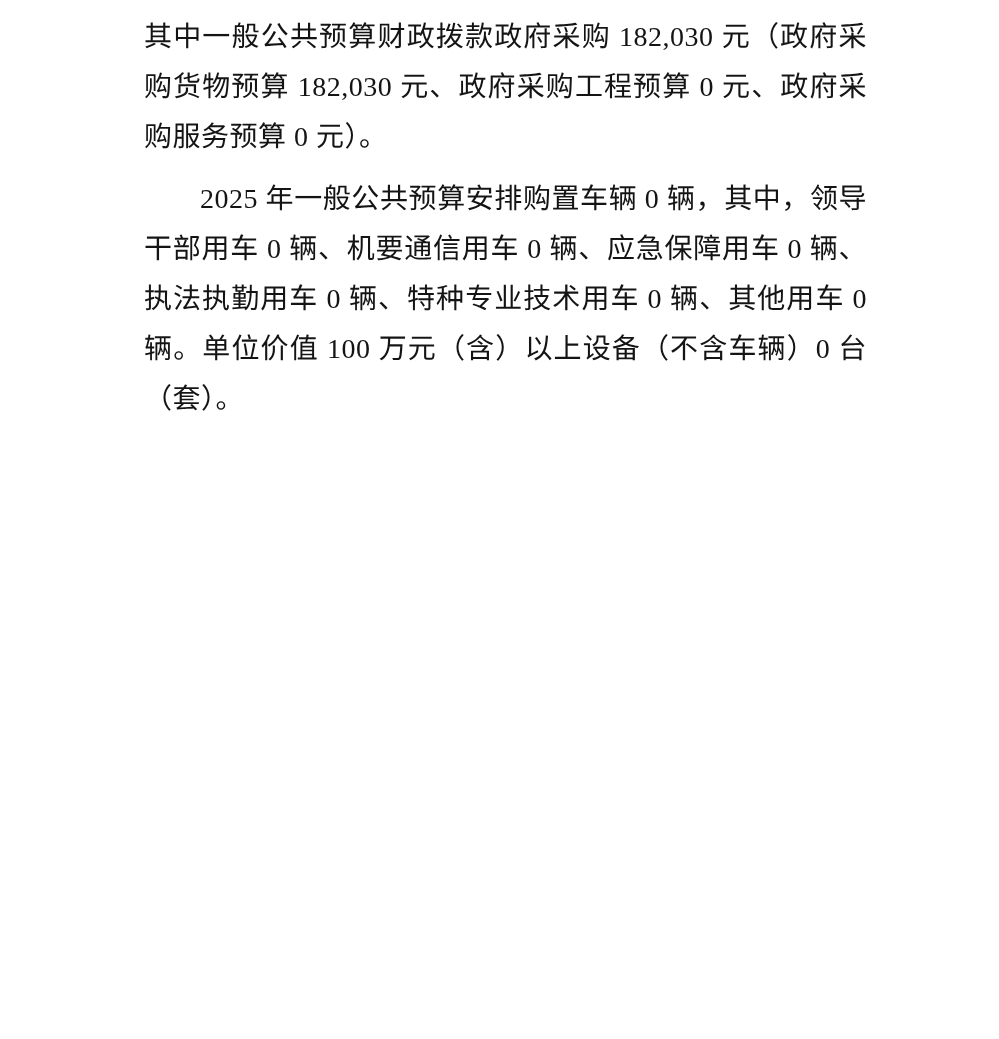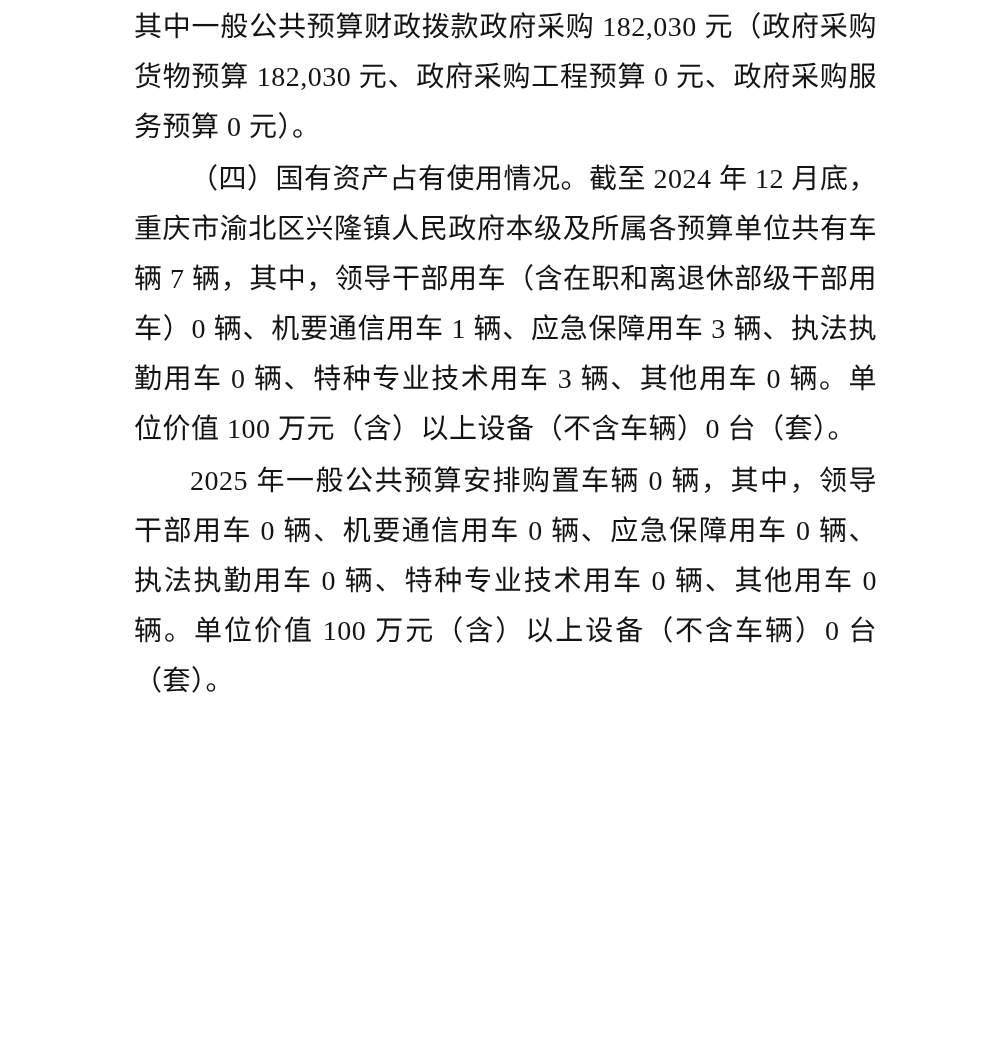--- a/index.html
+++ b/index.html
@@ -14,36 +14,35 @@
     font-family: "Liberation Serif", "DejaVu Serif", serif;
   }
   .page {
     box-sizing: border-box;
     width: 999px;
     height: 1039px;
     padding: 0 120px 0 132px;
     background: #ffffff;
   }
   .para {
-    margin: 2px;
+    margin: 12px;
     font-size: 28px;
     line-height: 50px;
     color: #141414;
     text-align: justify;
     text-justify: inter-character;
     letter-spacing: 0.5px;
     font-family: "Liberation Serif", "DejaVu Serif", serif;
   }
   .para.indent {
     text-indent: 2em;
   }
 </style>
 </head>
 <body style="background: rgb(255, 255, 255);">
 
 <div class="page">
   <div id="doc-body">
       <p class="para">其中一般公共预算财政拨款政府采购 182,030 元（政府采购货物预算 182,030 元、政府采购工程预算 0 元、政府采购服务预算 0 元）。</p>
-      <p class="para indent">（四）国有资产占有使用情况。截至 2024 年 12 月底，重庆市渝北区兴隆镇人民政府本级及所属各预算单位共有车辆 7 辆，其中，领导干部用车（含在职和离退休部级干部用车）0 辆、机要通信用车 1 辆、应急保障用车 3 辆、执法执勤用车 0 辆、特种专业技术用车 3 辆、其他用车 0 辆。单位价值 100 万元（含）以上设备（不含车辆）0 台（套）。</p>
       <p class="para indent">2025 年一般公共预算安排购置车辆 0 辆，其中，领导干部用车 0 辆、机要通信用车 0 辆、应急保障用车 0 辆、执法执勤用车 0 辆、特种专业技术用车 0 辆、其他用车 0 辆。单位价值 100 万元（含）以上设备（不含车辆）0 台（套）。</p>
     </div>
 
 </div>
 
 </body></html>

